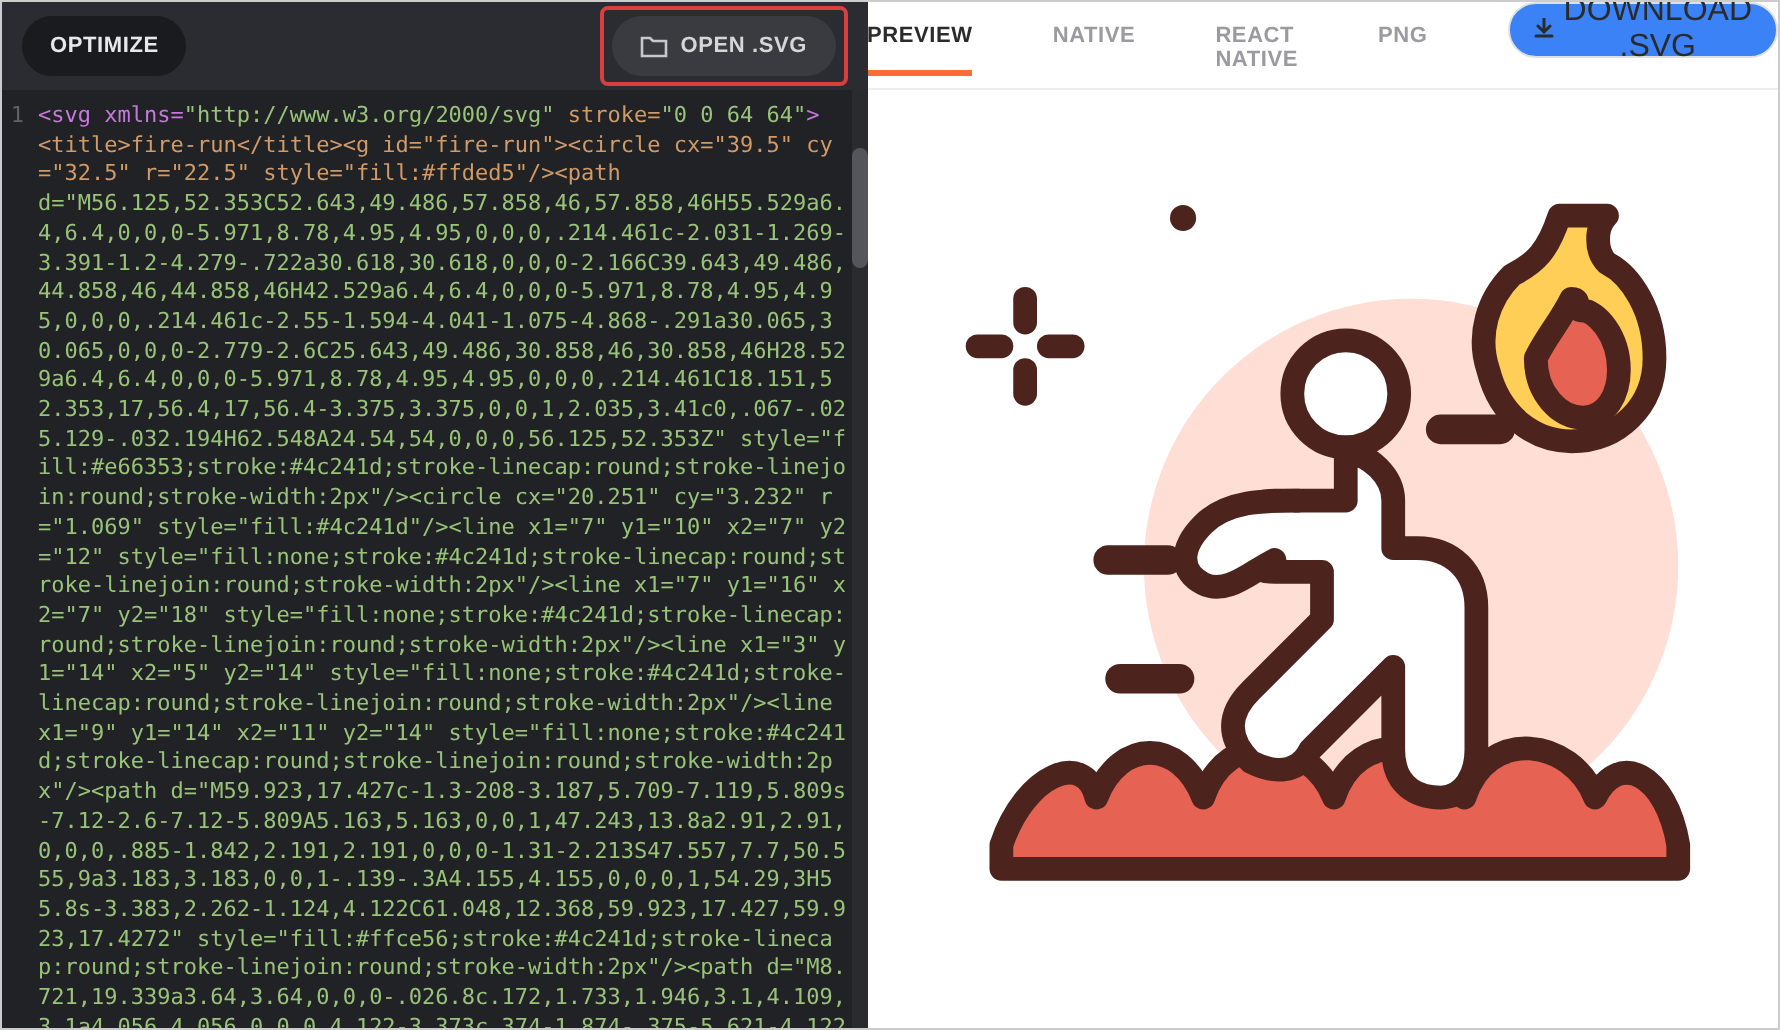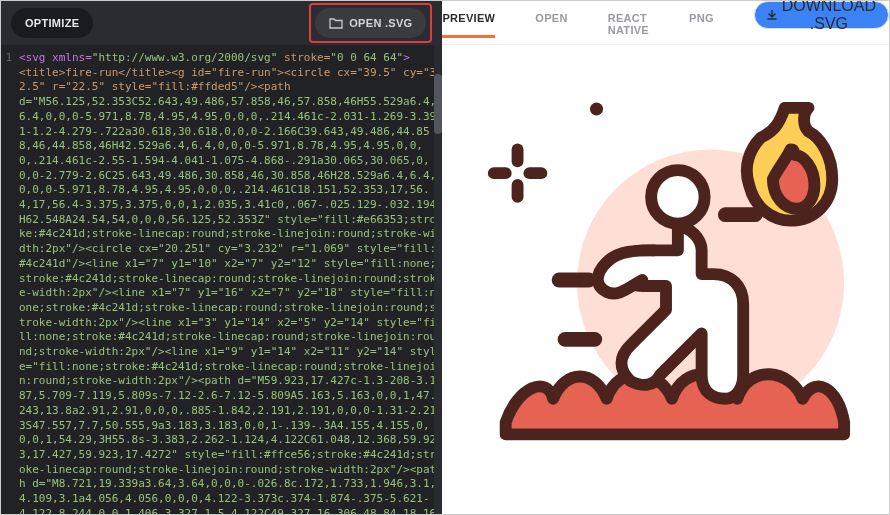--- a/index.html
+++ b/index.html
@@ -182,21 +182,21 @@
       <div class="scrollbar">
         <div class="scrollbar-thumb"></div>
       </div>
     </div>
   </div>
 </div>
 
 <div class="right-panel">
   <div class="tabs">
     <div class="tab active">PREVIEW</div>
-    <div class="tab">OPEN</div>
+    <div class="tab">NATIVE</div>
     <div class="tab">REACT NATIVE</div>
     <div class="tab">PNG</div>
     <button class="download-btn">
       <span>
         <svg width="10" height="10" viewBox="0 0 10 10">
             <path d="M5 0v6M2 4l3 3 3-3M1 9h8" stroke="#2b2b2b" stroke-width="1.5" fill="none" stroke-linecap="round"></path>
           </svg>
       </span>
       <span>DOWNLOAD .SVG</span>
     </button>

